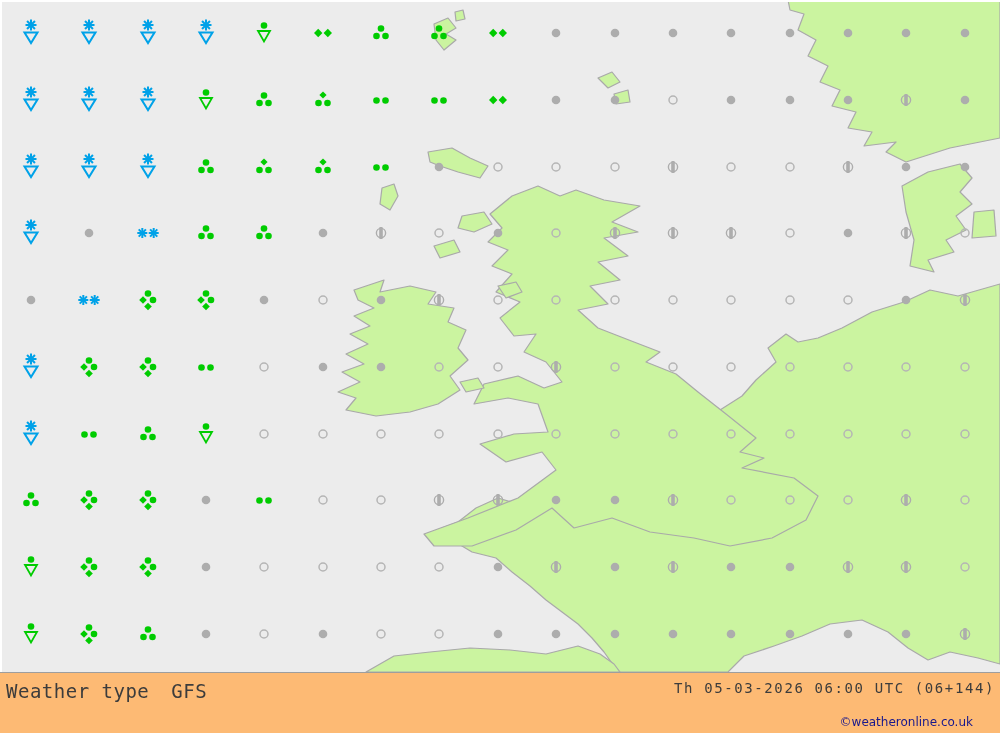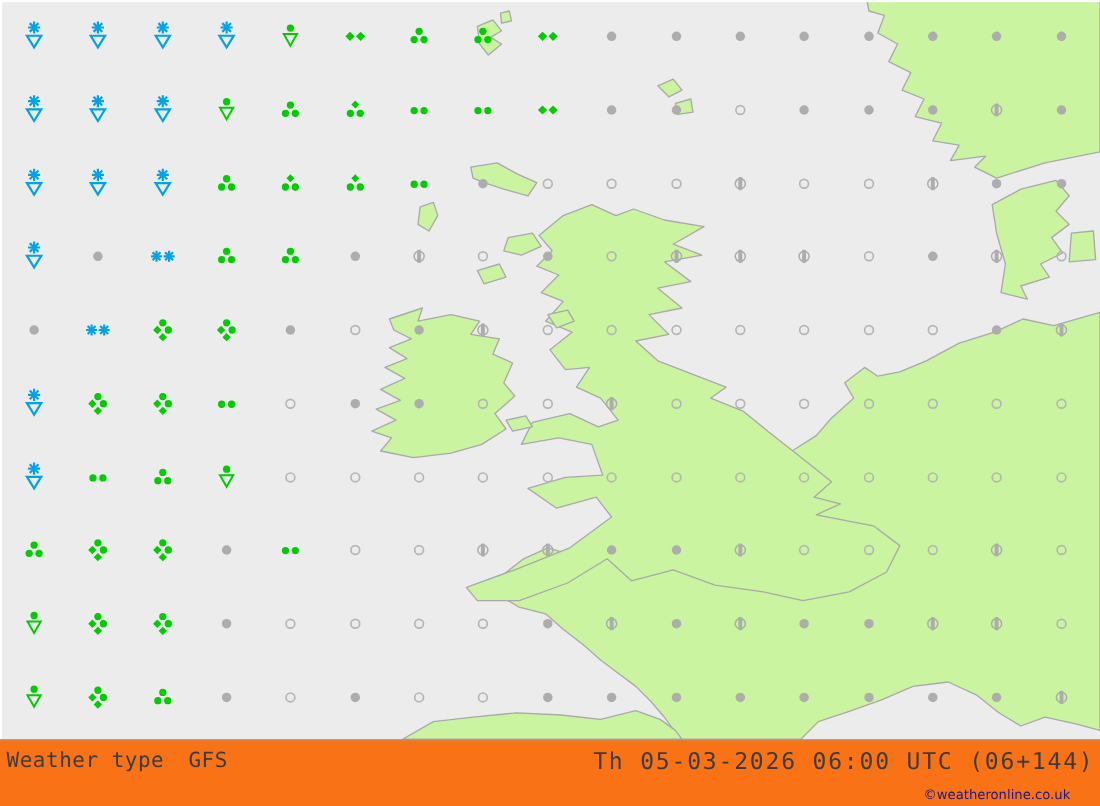--- a/index.html
+++ b/index.html
@@ -4,25 +4,25 @@
 <style>
   html,body{margin:0;padding:0;background:#fff;}
   .stage{position:relative;width:1000px;height:733px;overflow:hidden;
          font-family:"DejaVu Sans Mono", monospace;}
   .map{position:absolute;left:0;top:0;width:1000px;height:672px;background:#ECECEC;}
   .map svg.coast{position:absolute;left:0;top:0;}
   .edge-top{position:absolute;left:0;top:0;width:1000px;height:2px;background:#fff;}
   .edge-left{position:absolute;left:0;top:0;width:2px;height:672px;background:#fff;}
   .symlayer{position:absolute;left:0;top:0;width:1000px;height:672px;}
   .sym{position:absolute;}
-  .footer{position:absolute;left:0;top:672px;width:1000px;height:61px;background:#f97316;
+  .footer{position:absolute;left:0;top:672px;width:1000px;height:61px;background:#fdba74;
           border-top:1px solid #9e9e9e;box-sizing:border-box;}
   .f-left{position:absolute;left:6px;top:7px;font-size:19px;letter-spacing:0.5px;color:#3c3c3c;white-space:pre;}
   .f-model{margin-left:22px;}
-  .f-right{position:absolute;right:5px;top:7px;font-size:21px;letter-spacing:1.6px;color:#3c3c3c;white-space:pre;}
+  .f-right{position:absolute;right:5px;top:7px;font-size:14px;letter-spacing:1.6px;color:#3c3c3c;white-space:pre;}
   .f-copy{position:absolute;right:27px;bottom:4px;font-family:"DejaVu Sans",sans-serif;
           font-size:12px;color:#18188C;text-decoration:none;}
 </style>
 </head>
 <body>
 
 <div class="stage">
 
   <div class="map">
     <svg class="coast" width="1000" height="672" viewBox="0 0 1000 672">

